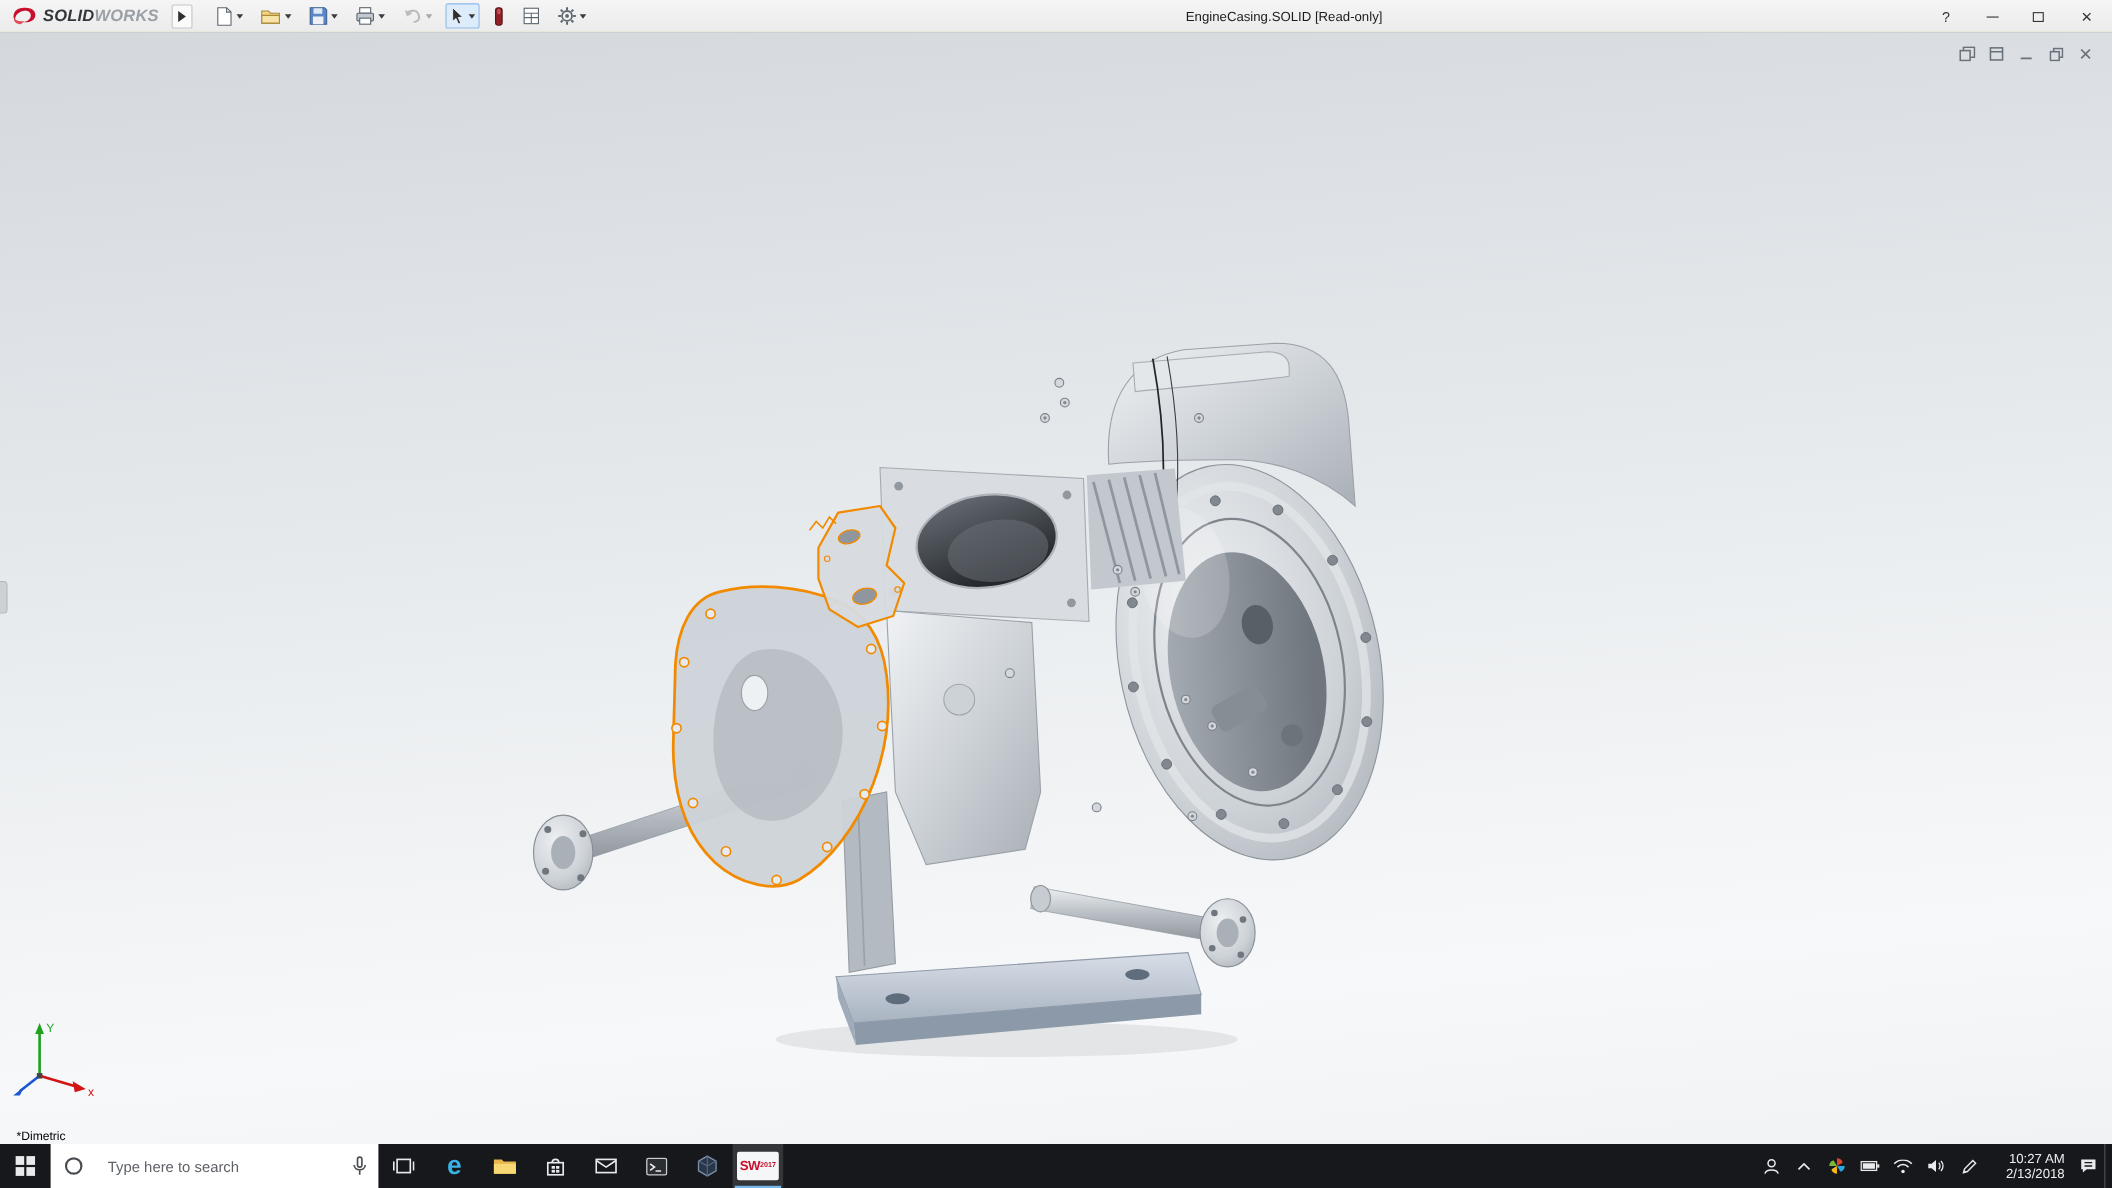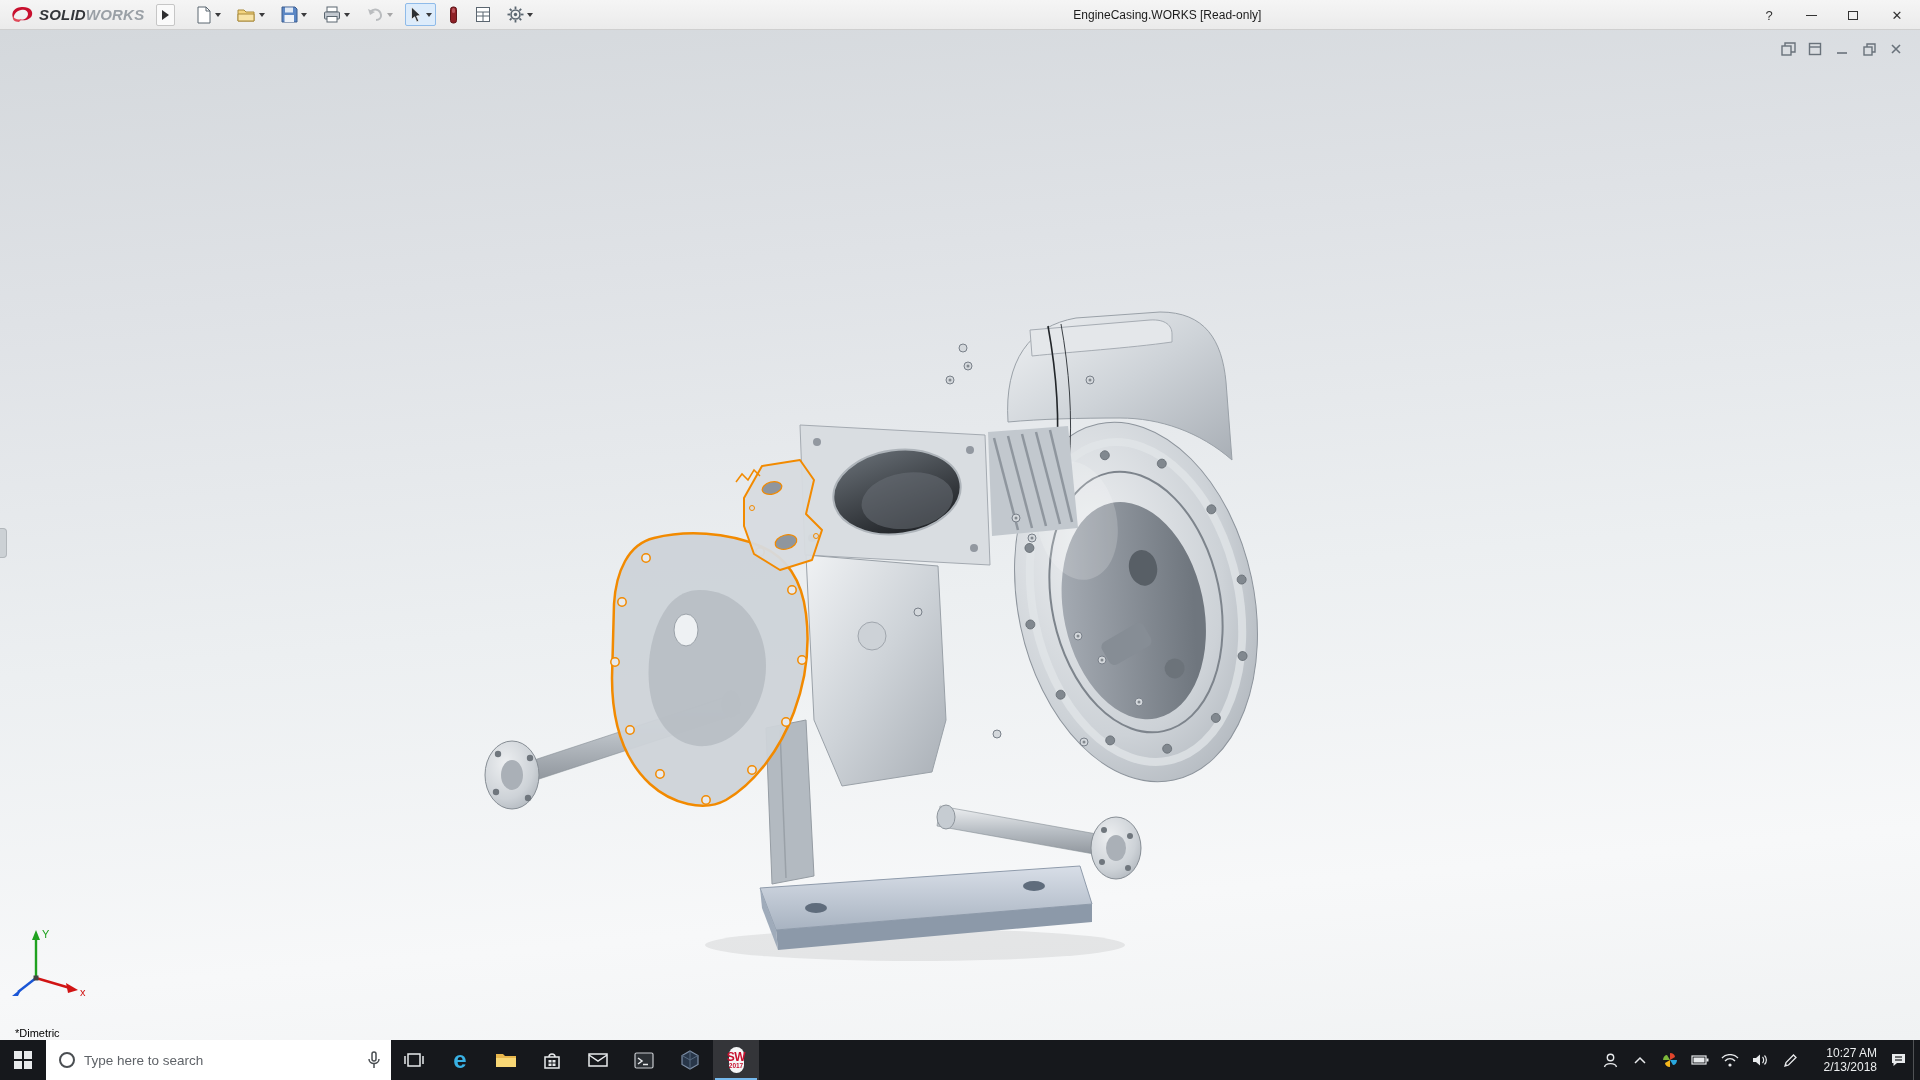--- a/index.html
+++ b/index.html
@@ -32,25 +32,25 @@
   .model-svg{position:absolute;inset:0;width:1920px;height:1010px}
   .doc-controls{position:absolute;top:10px;right:14px;display:flex;gap:7px;align-items:center}
   .dbtn{width:20px;height:18px;display:flex;align-items:center;justify-content:center}
   .panel-handle{position:absolute;left:0;top:498px;width:7px;height:30px;background:#ccd1d5;border:1px solid #b2b7bb;border-left:none;border-radius:0 4px 4px 0}
   .triad{position:absolute;left:8px;bottom:40px}
   .view-label{position:absolute;left:15px;bottom:1px;font-size:11px;color:#000}
 
   
   .taskbar{position:absolute;left:0;right:0;bottom:0;height:40px;background:#16181c;display:flex;align-items:stretch;z-index:20}
   .tb-btn{width:46px;display:flex;align-items:center;justify-content:center;position:relative}
-  .search-box{width:345px;background:#ffffff;display:flex;align-items:center;gap:8px;padding:0 10px 0 12px}
+  .search-box{width:298px;background:#ffffff;display:flex;align-items:center;gap:22px;padding:0 10px 0 12px}
   .search-text{flex:1;font-size:13.5px;color:#5f6368;white-space:nowrap}
   .tb-app.active{background:rgba(255,255,255,.13)}
   .tb-app.active::after{content:"";position:absolute;left:2px;right:2px;bottom:0;height:2px;background:#76b9ed}
-  .sw-badge{width:15px;height:26px;background:#f5f6f7;border-radius:12px;display:flex;flex-direction:column;align-items:center;justify-content:center;line-height:1}
+  .sw-badge{width:38px;height:26px;background:#f5f6f7;border-radius:2px;display:flex;flex-direction:row;align-items:center;justify-content:center;line-height:1}
   .sw-badge .sw{color:#c8102e;font-weight:bold;font-size:12px;letter-spacing:-.5px}
   .sw-badge .yr{color:#c8102e;font-size:6.5px;font-weight:bold}
   .edge-glyph{font-size:24px;font-weight:bold;color:#39b1e4;font-style:normal;line-height:1}
   .tb-spacer{flex:1}
   .tray{display:flex;align-items:stretch}
   .tray-btn{width:30px;display:flex;align-items:center;justify-content:center}
   .clock{width:78px;display:flex;flex-direction:column;align-items:flex-end;justify-content:center;color:#eceeef;font-size:12px;line-height:14px;padding-right:6px}
   .show-desktop{width:7px;border-left:1px solid rgba(255,255,255,.25)}
 </style>
 </head>
@@ -150,21 +150,21 @@
             <line x1="2.8" y1="2.8" x2="4.6" y2="4.6"></line>
               <line x1="12.4" y1="12.4" x2="14.2" y2="14.2"></line>
             <line x1="2.8" y1="14.2" x2="4.6" y2="12.4"></line>
               <line x1="12.4" y1="4.6" x2="14.2" y2="2.8"></line>
           </g>
         </svg>
           <span class="caret"></span>
       </div>
     </div>
 
-    <div class="win-title">EngineCasing.WORKS [Read-only]</div>
+    <div class="win-title">EngineCasing.SOLID [Read-only]</div>
 
     <div class="win-controls">
       <div class="wbtn">?</div>
       <div class="wbtn">
           <span class="glyph-min"></span>
         </div>
       <div class="wbtn">
           <span class="glyph-max"></span>
         </div>
       <div class="wbtn close-btn">✕</div>

